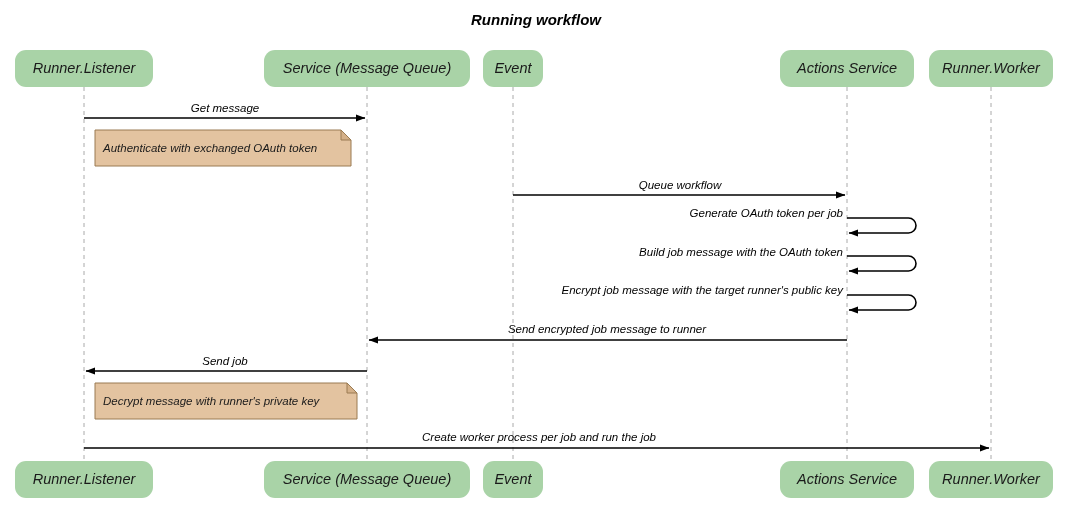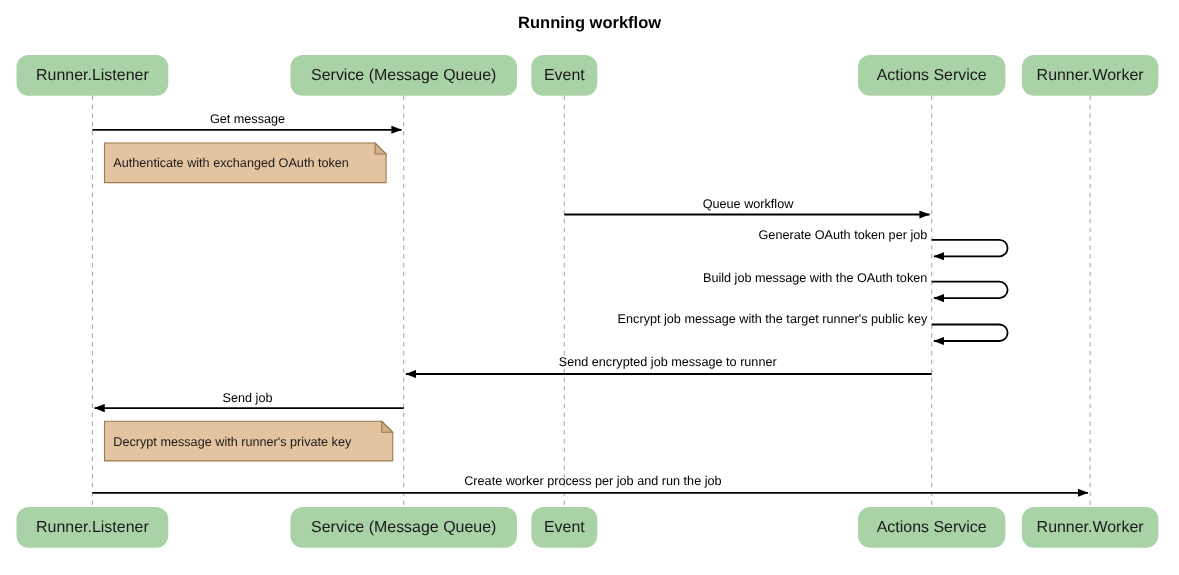--- a/index.html
+++ b/index.html
@@ -7,20 +7,21 @@
     padding: 0;
     background: #ffffff;
   }
   #page {
     position: relative;
     width: 1072px;
     height: 523px;
     background: #ffffff;
     font-family: "Liberation Sans", sans-serif;
     overflow: hidden;
+    font-style: italic;
   }
   #diagram-svg {
     position: absolute;
     top: 0;
     left: 0;
     width: 1072px;
     height: 523px;
   }
   .title-text {
     font-family: "Liberation Sans", sans-serif;

